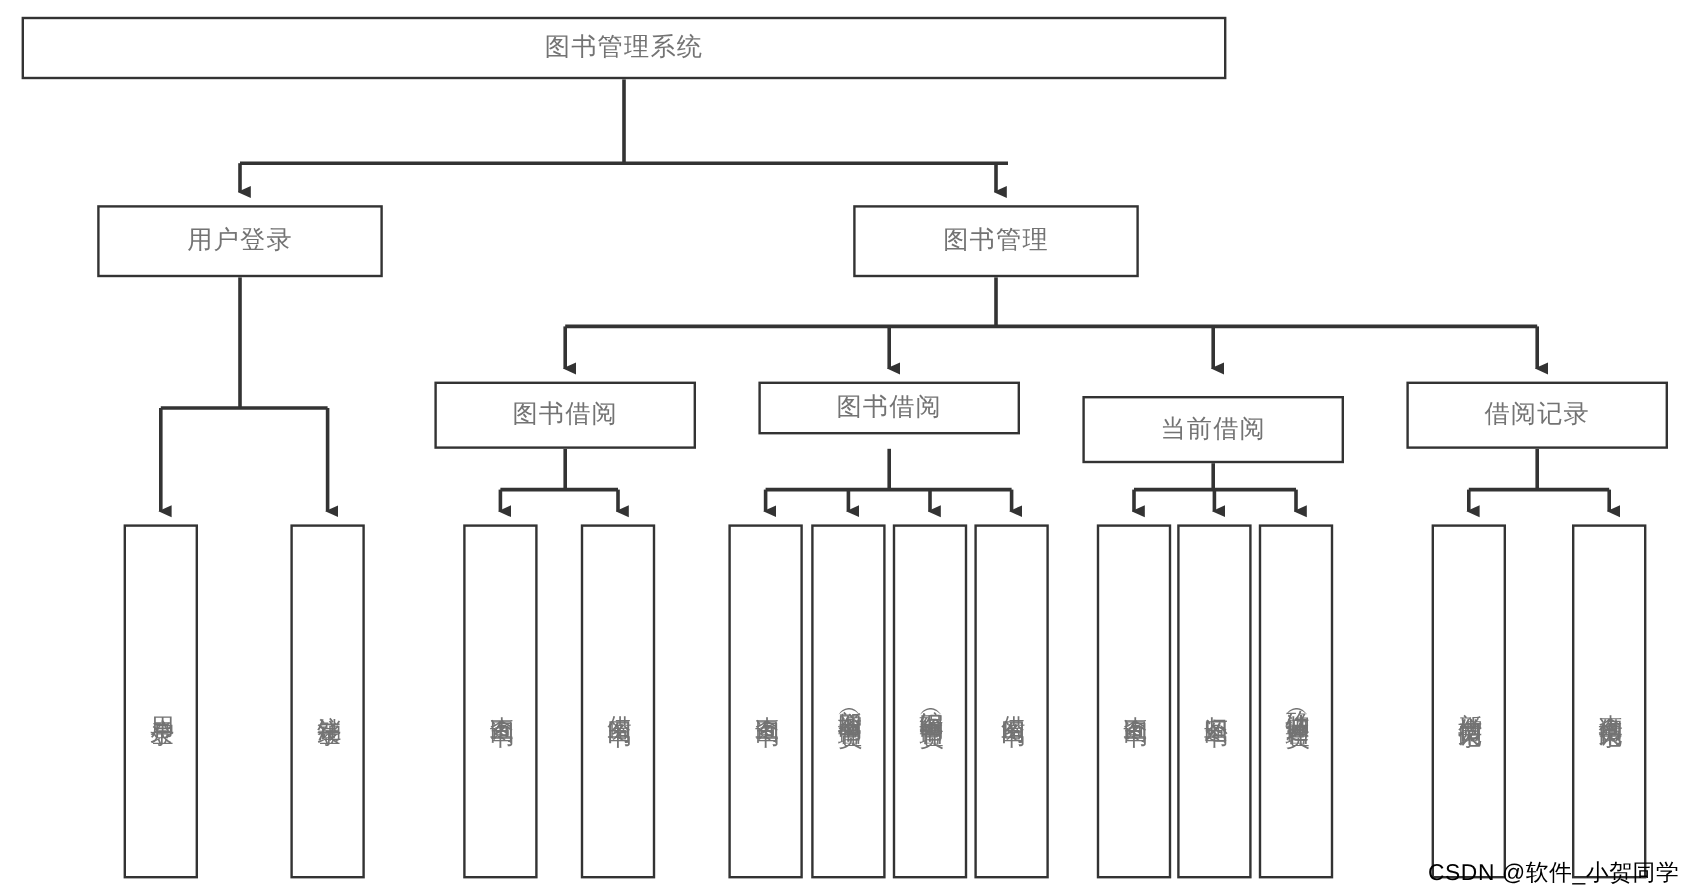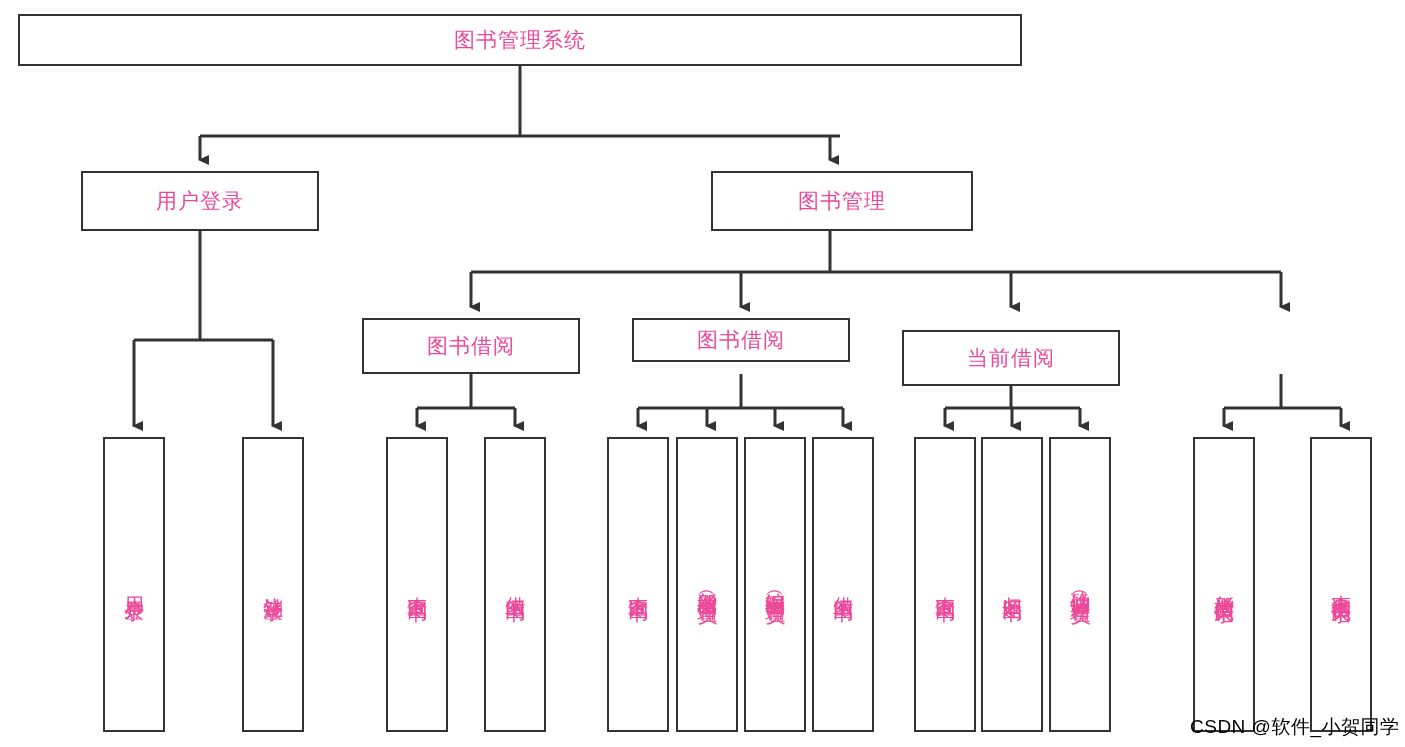--- a/index.html
+++ b/index.html
@@ -15,21 +15,21 @@
     background: #ffffff;
     overflow: hidden;
   }
   .node {
     position: absolute;
     border: 2.5px solid #333333;
     background: #ffffff;
     display: flex;
     align-items: center;
     justify-content: center;
-    color: #ec4899;
+    color: #737373;
     text-align: center;
     line-height: 1.18;
   }
   .node.horiz {
     font-size: 21px;
     letter-spacing: 1px;
   }
   .node.vert {
     writing-mode: vertical-rl;
     text-orientation: upright;
@@ -112,32 +112,35 @@
     </g>
   </svg>
 
   <div class="node horiz" style="left: 18px; top: 14px; width: 1004px; height: 52px;">
     <span class="label">图书管理系统</span>
   </div>
 
   <div class="node horiz" style="left: 81px; top: 171px; width: 238px; height: 60px;">
     <span class="label">用户登录</span>
   </div>
-  <div class="node horiz" style="left: 711px; top: 171px; width: 262px; height: 60px;">
+  <div class="node horiz" style="left: 711px; top: 171px; width: 238px; height: 60px;">
     <span class="label">图书管理</span>
   </div>
 
   <div class="node horiz" style="left: 362px; top: 318px; width: 218px; height: 56px;">
     <span class="label">图书借阅</span>
   </div>
   <div class="node horiz" style="left: 632px; top: 318px; width: 218px; height: 44px;">
     <span class="label">图书借阅</span>
   </div>
   <div class="node horiz" style="left: 902px; top: 330px; width: 218px; height: 56px;">
     <span class="label">当前借阅</span>
+  </div>
+  <div class="node horiz" style="left: 1172px; top: 318px; width: 218px; height: 56px;">
+    <span class="label">借阅记录</span>
   </div>
 
   <div class="node vert" style="left: 103px; top: 437px; width: 62px; height: 295px;">
     <span class="label">用户登录</span>
   </div>
   <div class="node vert" style="left: 242px; top: 437px; width: 62px; height: 295px;">
     <span class="label">注销登录</span>
   </div>
   <div class="node vert" style="left: 386px; top: 437px; width: 62px; height: 295px;">
     <span class="label">查询图书</span>

